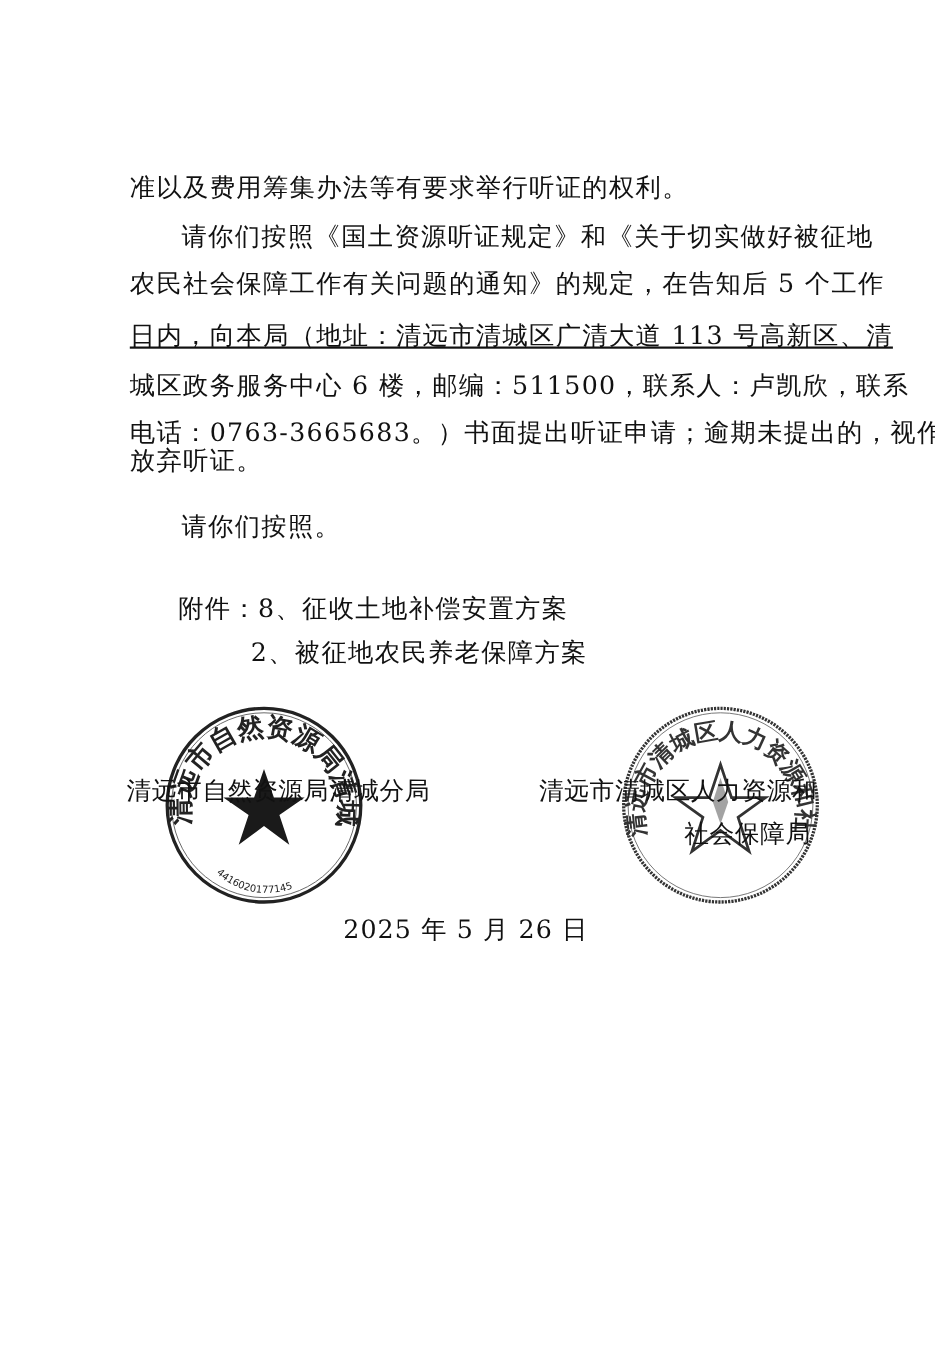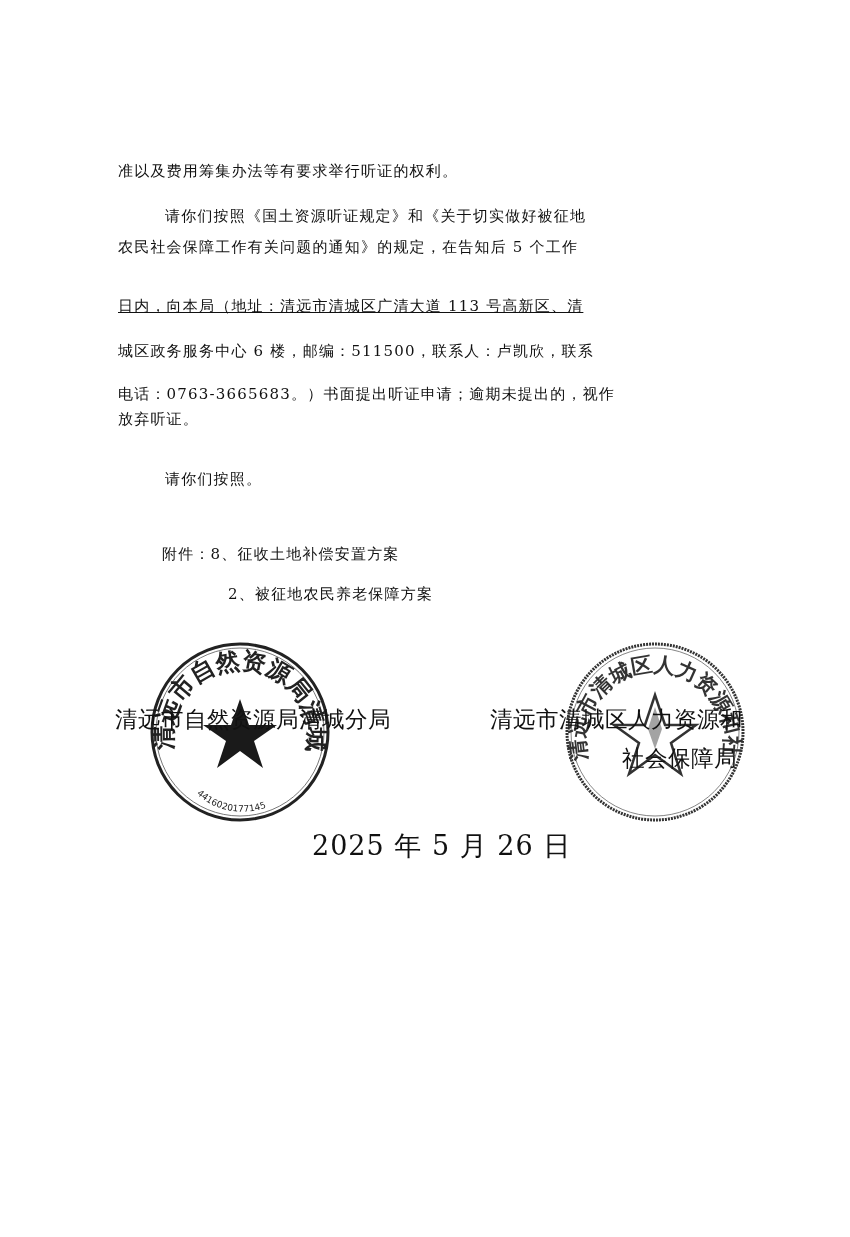--- a/index.html
+++ b/index.html
@@ -1,27 +1,27 @@
 <!DOCTYPE html>
 <html><head>
 <meta charset="utf-8">
 <style>
   html, body { margin:0; padding:0; background:#ffffff; }
   body { width:850px; height:1237px; position:relative; overflow:hidden;
          font-family:"DejaVu Serif","Liberation Serif",serif; color:#111; }
-  .line { position:absolute; left:118px; font-size:15px; line-height:32px; white-space:nowrap; letter-spacing:1.2px; }
+  .line { position:absolute; left:118px; font-size:23px; line-height:32px; white-space:nowrap; letter-spacing:1.2px; }
   .stamp { position:absolute; }
   .sig { position:absolute; font-size:22.5px; line-height:30px; white-space:nowrap; letter-spacing:0.5px; }
 </style>
 </head>
 <body>
 
 <div class="line" style="top:155px;">准以及费用筹集办法等有要求举行听证的权利。</div>
 <div class="line" style="top:200px; left:165px;">请你们按照《国土资源听证规定》和《关于切实做好被征地</div>
-<div class="line" style="top:231px;text-align:center;">农民社会保障工作有关问题的通知》的规定，在告知后 5 个工作</div>
+<div class="line" style="top:242px;text-align:center;">农民社会保障工作有关问题的通知》的规定，在告知后 5 个工作</div>
 <div class="line" style="top:290px;text-decoration:underline;">日内，向本局（地址：清远市清城区广清大道 113 号高新区、清</div>
 <div class="line" style="top:335px;">城区政务服务中心 6 楼，邮编：511500，联系人：卢凯欣，联系</div>
 <div class="line" style="top:378px;">电话：0763-3665683。）书面提出听证申请；逾期未提出的，视作</div>
 <div class="line" style="top:403px;">放弃听证。</div>
 <div class="line" style="top:463px; left:165px;">请你们按照。</div>
 
 <div class="line" style="top:538px; left:162px;">
   <span>附件：</span><span>8、征收土地补偿安置方案</span>
 </div>
 <div class="line" style="top:578px; left:228px;">2、被征地农民养老保障方案</div>
@@ -52,13 +52,13 @@
     <textPath href="#arcR" startOffset="1%">清远市清城区人力资源和社会保障局</textPath>
   </text>
   <polygon points="95,58 105,88 136,88 111,106 121,137 95,118 69,137 79,106 54,88 85,88" fill="none" stroke="#333" stroke-width="2.5"></polygon>
   <polygon points="95,70 102,92 95,112 88,92" fill="#666" opacity="0.6"></polygon>
 </svg>
 
 <div class="sig" style="left:115px; top:704px;">清远市自然资源局清城分局</div>
 <div class="sig" style="left:490px; top:704px;">清远市清城区人力资源和</div>
 <div class="sig" style="left:622px; top:743px;text-align:right;">社会保障局</div>
 
-<div class="sig" style="left:312px; top:831px; font-size:27px; letter-spacing:1px;">2025 年 5 月 26 日</div>
+<div class="sig" style="left:312px; top:831px; font-size:23px; letter-spacing:1px;">2025 年 5 月 26 日</div>
 
 </body></html>

